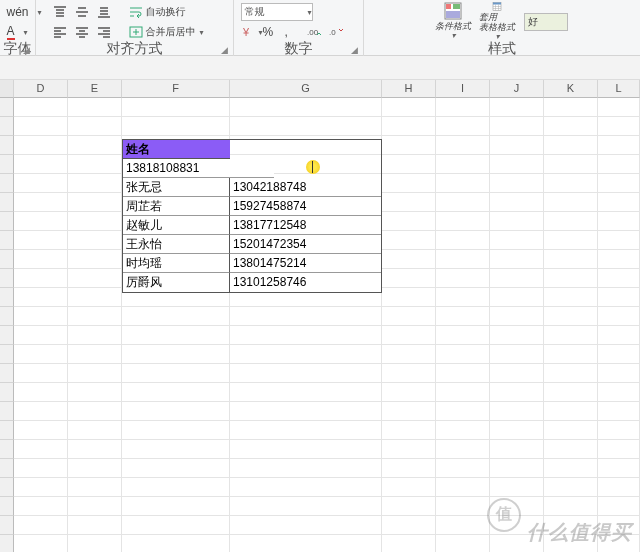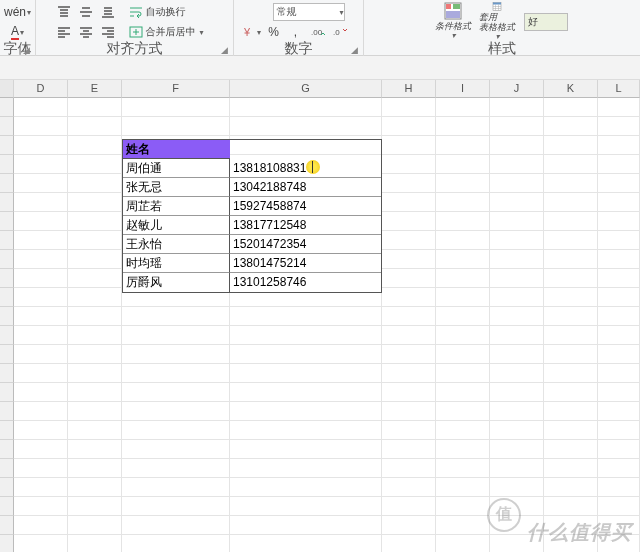--- a/index.html
+++ b/index.html
@@ -3,39 +3,39 @@
 <meta charset="utf-8">
 <style>
   * { box-sizing: border-box; margin: 0; padding: 0; }
   html, body { width: 640px; height: 552px; overflow: hidden; font-family: "Microsoft YaHei", SimSun, Arial, sans-serif; background: #fff; }
   
   
   .ribbon { width: 640px; height: 56px; background: #f5f6f7; border-bottom: 1px solid #d4d4d4; display: flex; position: relative; }
   .ribbon-group { border-right: 1px solid #d9d9d9; display: flex; flex-direction: column; justify-content: space-between; height: 56px; }
   .group-body { flex: 1; display: flex; align-items: center; justify-content: center; padding: 2px 4px 0 4px; gap: 2px; }
   .group-label { font-size: 14px; color: #555; text-align: center; padding: 1px 0 2px 0; line-height: 11px; }
-  .rbtn { width: 22px; height: 20px; display: flex; align-items: center; justify-content: center; font-size: 12px; color: #444; cursor: default; }
+  .rbtn { width: 22px; height: 20px; display: flex; align-items: center; font-size: 12px; color: #444; cursor: default; gap: 8px; }
   .dd { font-size: 8px; color: #666; margin-left: 1px; }
   .big-btn { width: 36px; height: 40px; display: flex; flex-direction: column; align-items: center; font-size: 9px; color: #444; cursor: default; line-height: 10px; font-style: italic; }
   .big-btn .ic { width: 18px; height: 18px; margin-bottom: 1px; }
   .swatch { width: 44px; height: 18px; background: #ebf1de; border: 1px solid #bbb; font-size: 10px; color: #444; display: flex; align-items: center; padding-left: 3px; margin: 1px; }
   .corner { position: absolute; right: 2px; bottom: 1px; width: 10px; height: 10px; font-size: 9px; color: #888; }
   
   .group-font { width: 36px; }
   .group-align { width: 198px; }
   .group-num { width: 130px; }
   .group-style { width: 276px; }
   
   .align-grid { display: grid; grid-template-columns: repeat(3,22px) 8px 90px; grid-template-rows: 20px 20px; gap: 0; }
   .merge-btn { grid-column: 5; grid-row: 2; width: 90px; height: 20px; display: flex; align-items: center; font-size: 10px; color: #444; gap: 3px; padding-left: 2px; cursor: default; }
   .wrap-btn { grid-column: 5; grid-row: 1; width: 90px; height: 20px; display: flex; align-items: center; font-size: 10px; color: #444; gap: 3px; padding-left: 2px; cursor: default; }
   
   .num-stack { display: flex; flex-direction: column; width: 120px; }
   .num-row1 { display: flex; gap: 2px; align-items: center; height: 20px; padding-left: 2px; }
-  .num-combo { width: 72px; height: 18px; background: #fff; border: 1px solid #bbb; font-size: 10px; color: #555; display: flex; align-items: center; padding-left: 3px; justify-content: space-between; margin-left: 32px; }
+  .num-combo { width: 72px; height: 18px; background: #fff; border: 1px solid #bbb; font-size: 10px; color: #555; display: flex; align-items: center; padding-left: 3px; justify-content: space-between; }
   .num-row2 { display: flex; gap: 0; height: 20px; padding-left: 2px; }
   
   
   .gap-bar { height: 24px; background: #f3f3f3; border-bottom: 1px solid #dcdcdc; }
   
   
   .sheet-wrap { position: relative; width: 640px; height: 472px; overflow: hidden; background: #fff; }
   .colhdr { display: flex; height: 18px; background: #f0f0f0; }
   .colhdr div { border-right: 1px solid #d4d4d4; border-bottom: 1px solid #bbb; font-size: 11px; color: #555; text-align: center; line-height: 17px; }
   .rows { position: relative; }
@@ -517,21 +517,20 @@
         <div class="cell wK"></div>
         <div class="cell wL"></div>
       </div>
     </div>
 
   <div class="tbl" id="data-table">
       <div class="trow hd">
         <div class="tc tcF">姓名</div>
       </div>
       <div class="trow">
-        <div class="tc tcF">周伯通</div>
         <div class="tc tcG">13818108831</div>
       </div>
       <div class="trow">
         <div class="tc tcF">张无忌</div>
         <div class="tc tcG">13042188748</div>
       </div>
       <div class="trow">
         <div class="tc tcF">周芷若</div>
         <div class="tc tcG">15927458874</div>
       </div>

